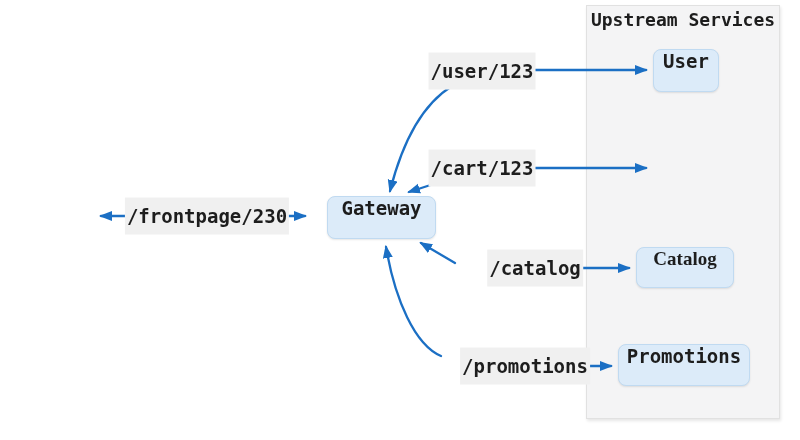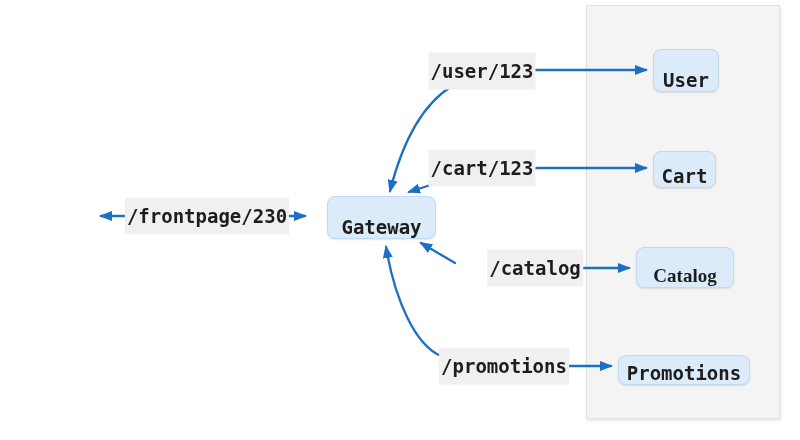--- a/index.html
+++ b/index.html
@@ -19,53 +19,54 @@
   .panel{
     position:absolute;left:586px;top:5px;width:194px;height:414px;
     background:var(--panel-fill);border:1px solid var(--panel-border);
     box-shadow:1px 2px 3px rgba(0,0,0,0.10);box-sizing:border-box;
   }
   .panel-title{
     position:absolute;left:586px;top:9px;width:194px;text-align:center;
     font-size:18px;font-weight:bold;color:var(--text);letter-spacing:0px;
   }
   .node{
-    position:absolute;display:flex;align-items:flex-end;justify-content:center;
+    position:absolute;display:flex;align-items:flex-start;justify-content:center;
     background:var(--node-fill);border:1px solid var(--node-border);
     border-radius:8px;font-size:19px;font-weight:bold;color:var(--text);
     box-shadow:0 1px 2px rgba(0,0,0,0.10);box-sizing:border-box;
   }
   .node-client     {left:8px;  top:197px;width:82px; height:40px;}
   .node-gateway    {left:327px;top:196px;width:109px; height:43px;}
   .node-user       {left:653px;top:49px; width:66px; height:43px;}
   .node-cart       {left:653px;top:151px;width:63px; height:37px;}
   .node-catalog    {left:636px;top:247px;width:98px; height:41px;font-family:Liberation Serif, serif;}
-  .node-promotions {left:618px;top:355px;width:132px;height:30px;}
+  .node-promotions {left:618px;top:344px;width:132px;height:42px;}
   .edge-label{
     position:absolute;transform:translate(-50%,-50%);
     font-size:19px;font-weight:bold;color:var(--text);white-space:nowrap;
     background:var(--label-bg);padding:8px 2px;line-height:1.1;
   }
   .lbl-frontpage {left:207px;top:216px;}
   .lbl-user      {left:482px;top:71px;}
   .lbl-cart      {left:482px;top:168px;text-align:right;}
   .lbl-catalog   {left:497px;top:268px;margin-left:38px;}
-  .lbl-promotions{left:504px;top:366px;}
+  .lbl-promotions{left:525px;top:366px;}
   svg.edges{position:absolute;left:0;top:0;width:800px;height:440px;}
   svg.edges path.edge{
     fill:none;stroke:var(--arrow);stroke-width:2.3;stroke-linecap:round;
   }
   #arrowhead path{fill:var(--arrow);}
 </style>
 </head>
 <body>
 
 <div class="stage">
 
   <div class="panel"></div>
+  <div class="panel-title">Upstream Services</div>
 
   <svg class="edges" viewBox="0 0 800 440" xmlns="http://www.w3.org/2000/svg">
     <defs>
       <marker id="arrowhead" markerUnits="userSpaceOnUse" markerWidth="15" markerHeight="12" refX="11" refY="5" orient="auto">
         <path d="M0,0 L13,5 L0,10 z"></path>
       </marker>
     </defs>
 
     <path class="edge" d="M 126 216 L 101 216" marker-end="url(#arrowhead)"></path>
     <path class="edge" d="M 288 216 L 305 216" marker-end="url(#arrowhead)"></path>
@@ -82,23 +83,20 @@
     <path class="edge" d="M 441 356 C 415 345 395 300 386 247" marker-end="url(#arrowhead)"></path>
     <path class="edge" d="M 564 366 L 611 366" marker-end="url(#arrowhead)"></path>
   </svg>
 
   <div class="node node-gateway">
     <span>Gateway</span>
   </div>
   <div class="node node-user">
     <span>User</span>
   </div>
-  <div class="node node-cart">
-    <span>Cart</span>
-  </div>
   <div class="node node-catalog">
     <span>Catalog</span>
   </div>
   <div class="node node-promotions">
     <span>Promotions</span>
   </div>
 
   <div class="edge-label lbl-frontpage">/frontpage/230</div>
   <div class="edge-label lbl-user">/user/123</div>
   <div class="edge-label lbl-cart">/cart/123</div>

